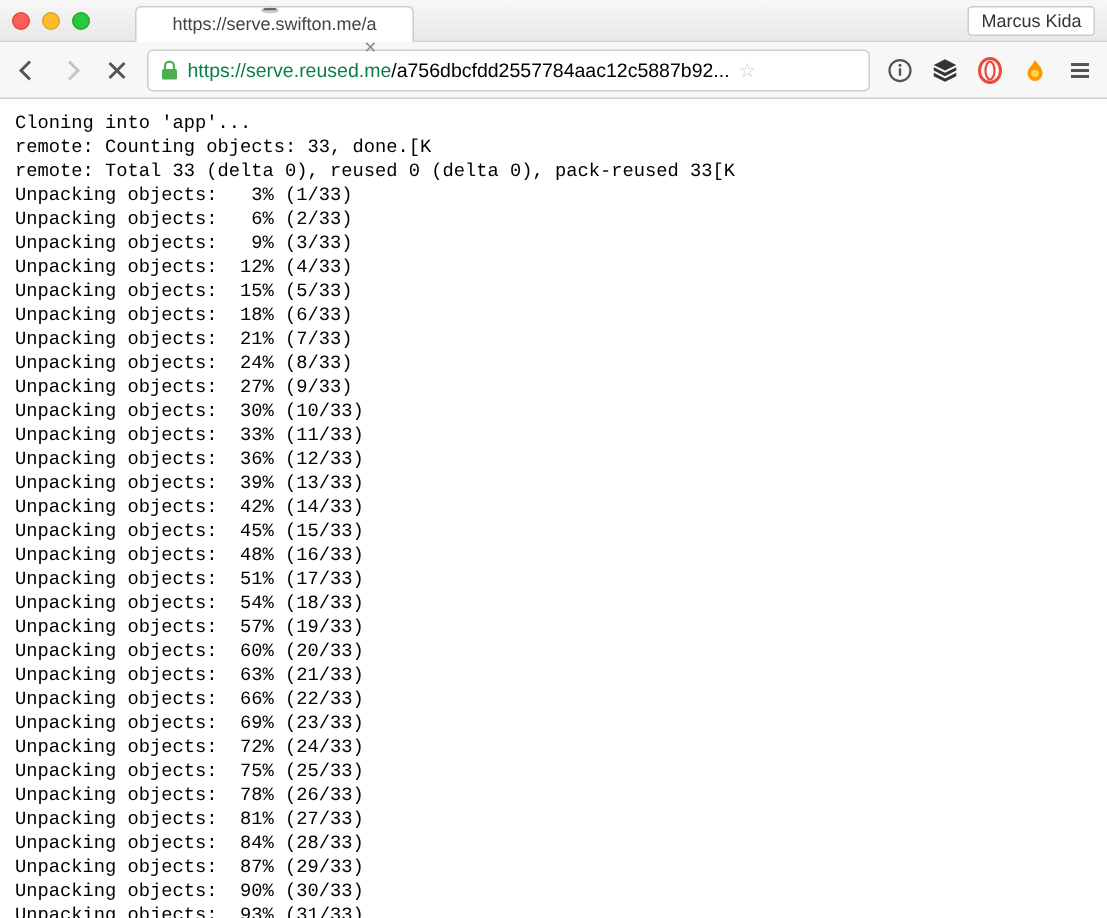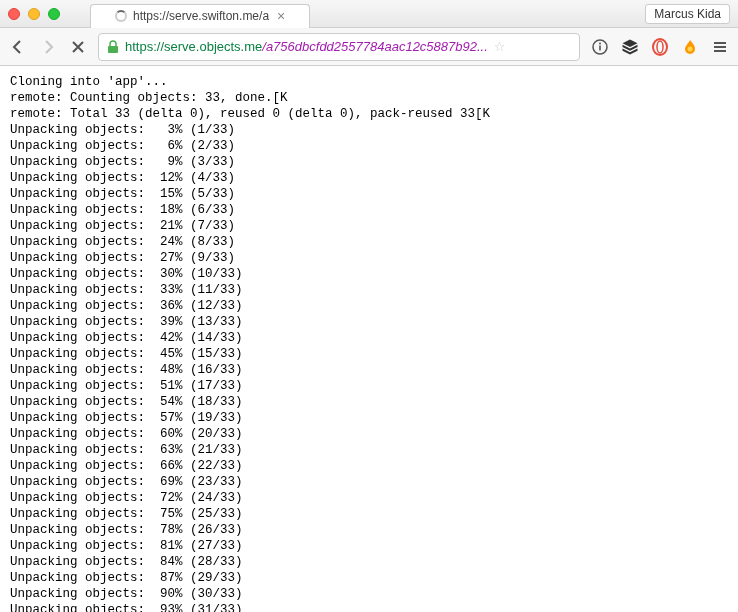--- a/index.html
+++ b/index.html
@@ -39,20 +39,21 @@
       border-bottom: none;
       border-radius: 4px 4px 0 0;
       display: flex;
       align-items: center;
       padding: 0 24px;
       font-size: 12px;
       color: #444;
       min-width: 180px;
       position: relative;
       top: 2px;
+      flex-direction: column;
     }
     .tab-spinner {
       width: 12px;
       height: 12px;
       margin-right: 6px;
       border: 2px solid #ccc;
       border-top-color: #666;
       border-radius: 50%;
     }
     .tab-close {
@@ -101,21 +102,21 @@
       font-size: 13px;
       overflow: hidden;
     }
     .lock-icon {
       color: #4caf50;
       margin-right: 6px;
       display: flex;
       align-items: center;
     }
     .url-secure { color: #0b8043; }
-    .url-path { color: #a21caf; font-style: italic; }
+    .url-path { color: #000000; }
     .star {
       color: #ccc;
       margin-left: 6px;
     }
     .toolbar-icon {
       width: 20px;
       height: 20px;
       display: flex;
       align-items: center;
       justify-content: center;
@@ -164,21 +165,21 @@
         <path d="M2 2 L12 12 M12 2 L2 12" fill="none" stroke="currentColor" stroke-width="2"></path>
       </svg>
   </div>
   <div class="url-bar">
     <span class="lock-icon">
       <svg width="12" height="14" viewBox="0 0 12 14">
           <rect x="1" y="6" width="10" height="7" rx="1" fill="#4caf50"></rect>
           <path d="M3 6 V4 a3 3 0 0 1 6 0 V6" fill="none" stroke="#4caf50" stroke-width="1.5"></path>
         </svg>
     </span>
-    <span class="url-secure">https://serve.objects.me</span>
+    <span class="url-secure">https://serve.reused.me</span>
       <span class="url-path">/a756dbcfdd2557784aac12c5887b92...</span>
     <span class="star">☆</span>
   </div>
   <div class="toolbar-icon">
     <svg width="18" height="18" viewBox="0 0 18 18">
         <circle cx="9" cy="9" r="7" fill="none" stroke="#555" stroke-width="1.5"></circle>
         <circle cx="9" cy="5.5" r="1" fill="#555"></circle>
         <rect x="8.2" y="7.5" width="1.6" height="5" fill="#555"></rect>
       </svg>
   </div>

